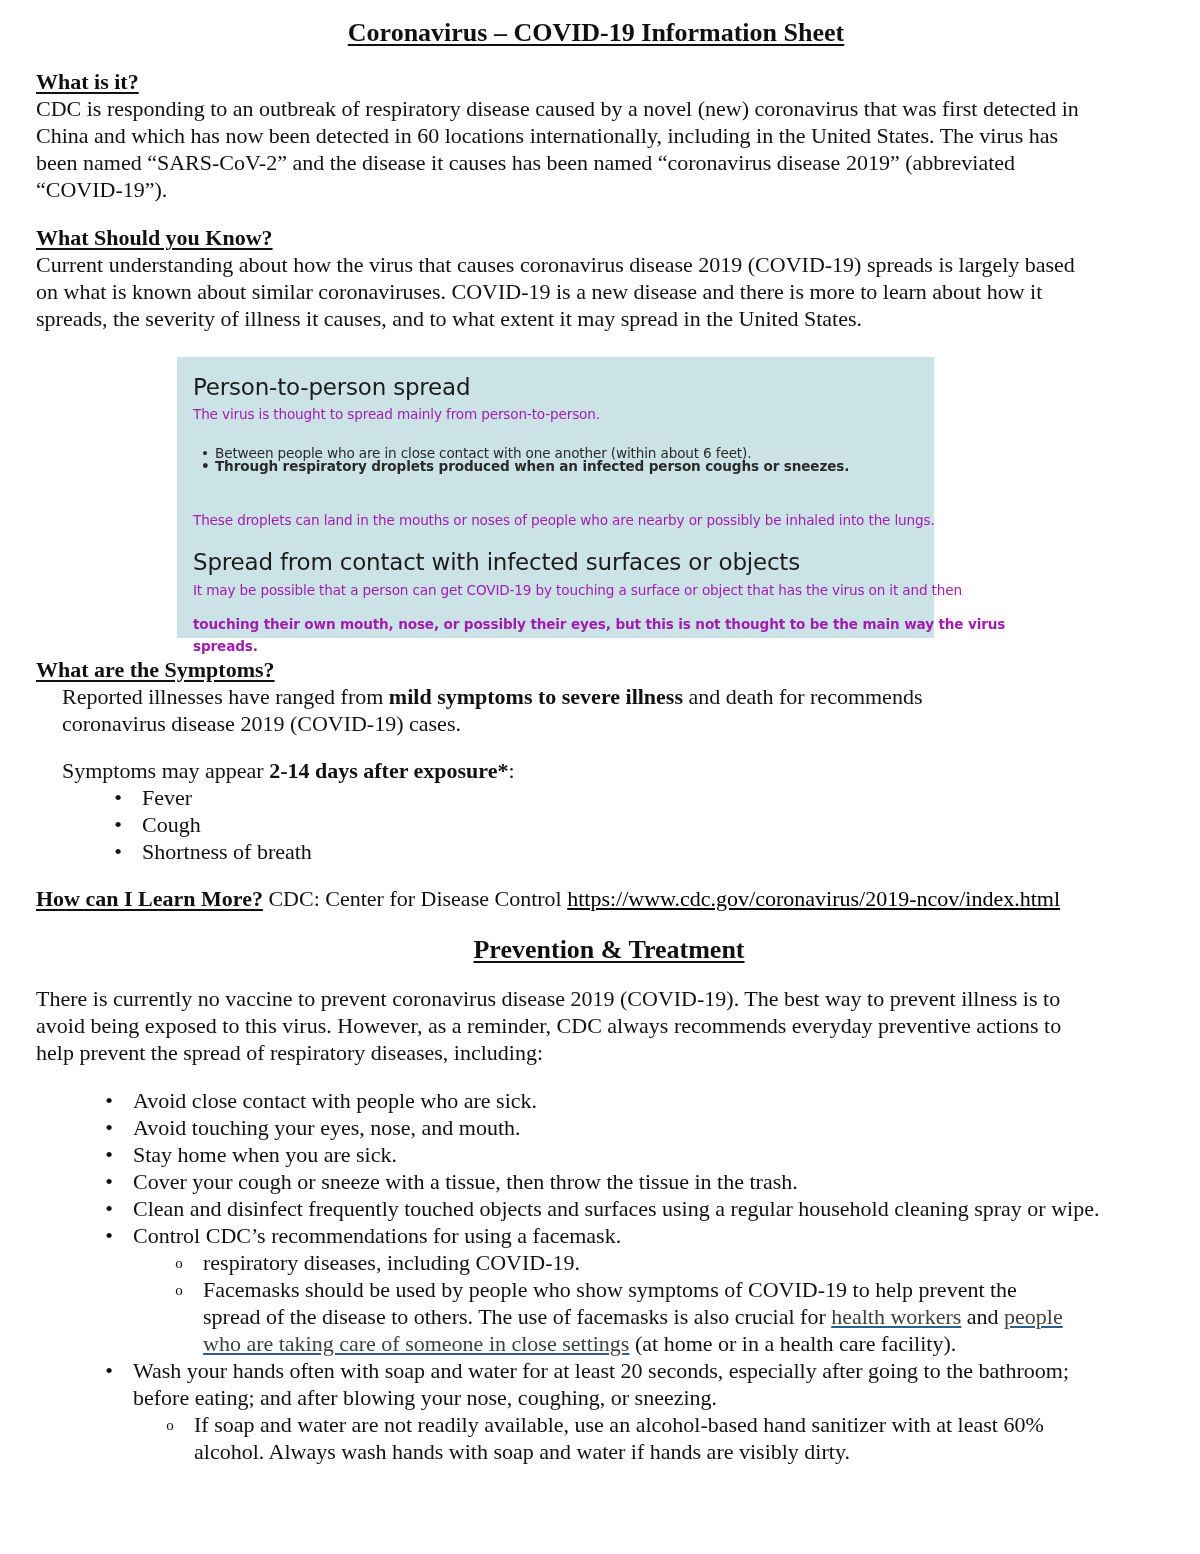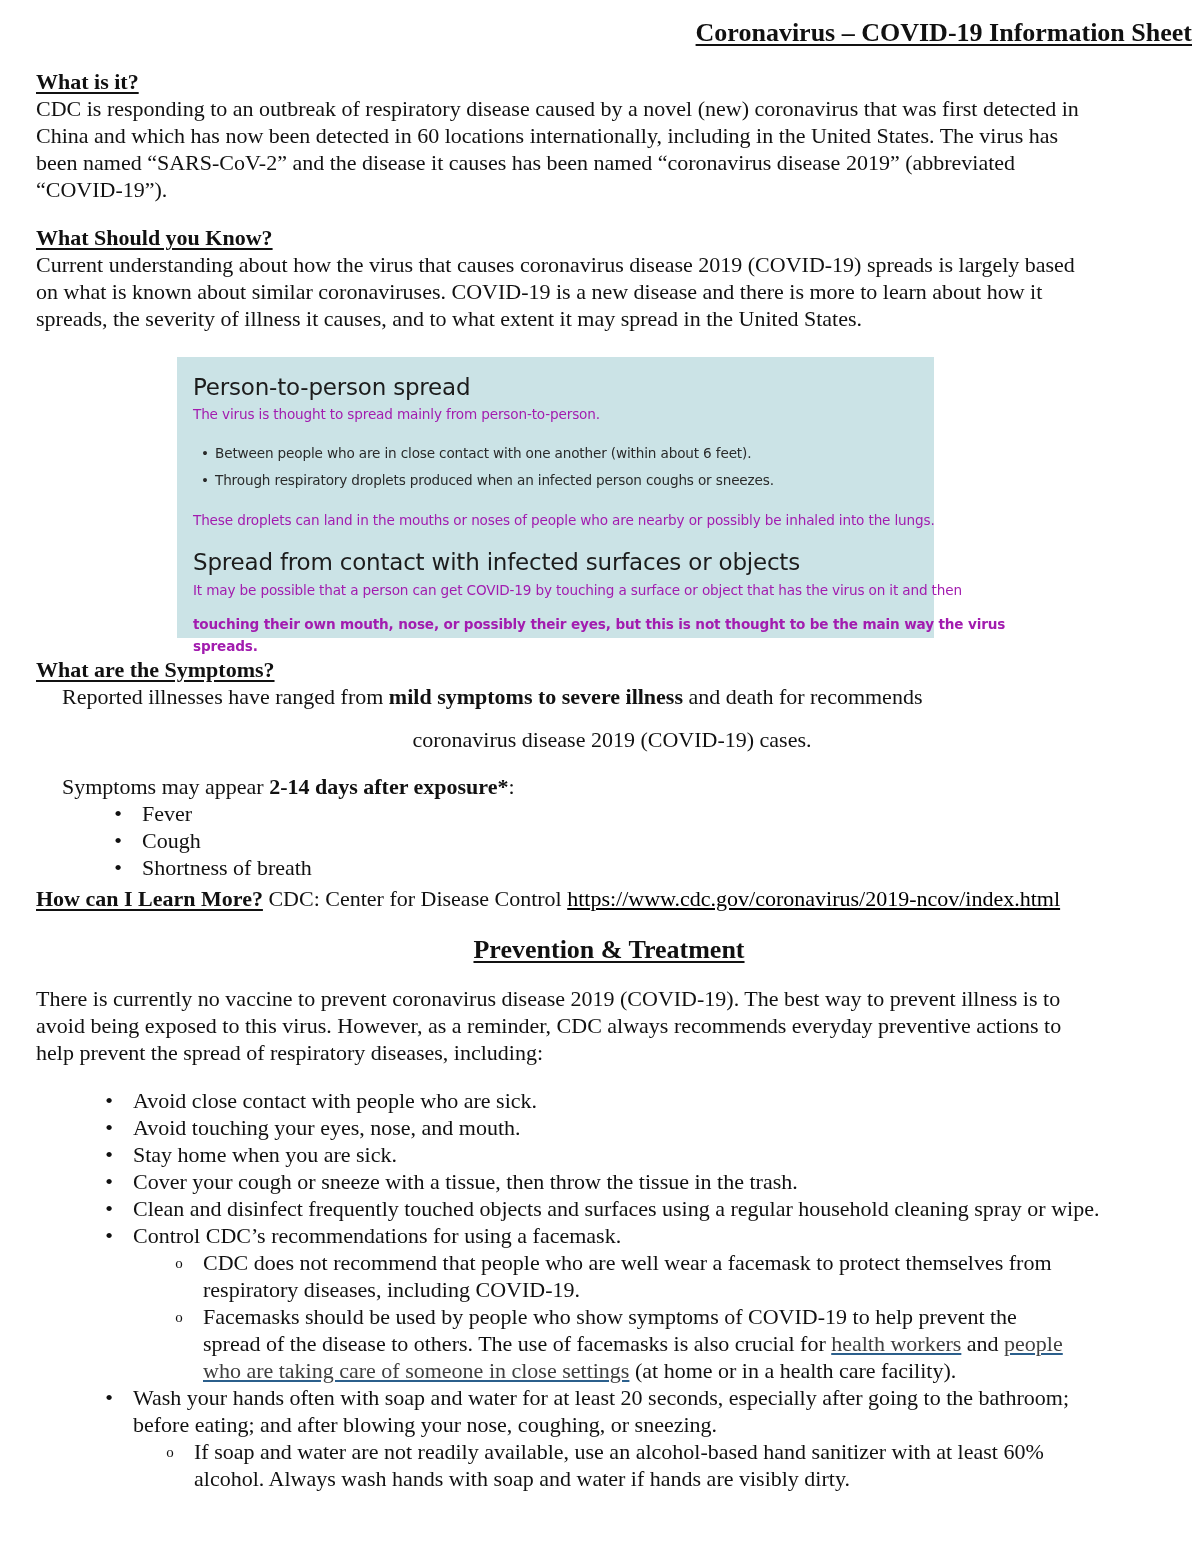--- a/index.html
+++ b/index.html
@@ -5,21 +5,21 @@
   html, body { margin: 0; padding: 0; background: #ffffff; }
   body {
     width: 1200px; height: 1554px; position: relative; overflow: hidden;
     font-family: "Liberation Serif", "DejaVu Serif", serif;
     color: #111111;
     font-size: 22px;
     line-height: 27px;
   }
   .abs { position: absolute; }
   .title {
-    left: 0; width: 1192px; top: 17px; text-align: right;
+    left: 0; width: 1192px; top: 17px; text-align: center;
     font-weight: bold; font-size: 26px; line-height: 32px;
   }
   .title span, .sec-title span { text-decoration: underline; text-decoration-thickness: 2px; text-underline-offset: 3px; }
   .heading { font-weight: bold; text-decoration: underline; text-underline-offset: 3px; }
   .para { left: 36px; width: 1140px; }
   .para p { margin: 0; }
 
   .infobox {
     left: 177px; top: 357px; width: 757px; height: 281px;
     background: #cbe3e6;
@@ -64,33 +64,33 @@
   <div class="heading" style="display:inline-block;">What Should you Know?</div>
   <p>Current understanding about how the virus that causes coronavirus disease 2019 (COVID-19) spreads is largely based</p>
   <p>on what is known about similar coronaviruses. COVID-19 is a new disease and there is more to learn about how it</p>
   <p>spreads, the severity of illness it causes, and to what extent it may spread in the United States.</p>
 </div>
 
 <div class="abs infobox">
   <div class="h" style="top:16px;">Person-to-person spread</div>
   <div class="t" style="top:46px;">The virus is thought to spread mainly from person-to-person.</div>
   <div class="b" style="top:87px;"><span class="dot">•</span><span>Between people who are in close contact with one another (within about 6 feet).</span></div>
-  <div class="b" style="top:114px;"><span class="dot">•</span><span>Through respiratory droplets produced when an infected person coughs or sneezes.</span></div>
+  <div class="b" style="top:100px;font-weight:bold;"><span class="dot">•</span><span>Through respiratory droplets produced when an infected person coughs or sneezes.</span></div>
   <div class="t" style="top:152px;">These droplets can land in the mouths or noses of people who are nearby or possibly be inhaled into the lungs.</div>
   <div class="h" style="top:191px;">Spread from contact with infected surfaces or objects</div>
   <div class="t" style="top:222px;">It may be possible that a person can get COVID-19 by touching a surface or object that has the virus on it and then</div>
   <div class="t" style="top:256px;font-weight:bold;">touching their own mouth, nose, or possibly their eyes, but this is not thought to be the main way the virus spreads.</div>
 </div>
 
 <div class="abs para" style="top:656px;">
   <div class="heading" style="display:inline-block;">What are the Symptoms?</div>
 </div>
 <div class="abs sym-block" style="top:683px;">
   <p style="margin:0;"><span>Reported illnesses have ranged from </span><b>mild symptoms to severe illness</b><span> and death for recommends</span></p>
-  <p style="margin:16px;text-align:center;">coronavirus disease 2019 (COVID-19) cases.</p>
+  <p style="margin:0;">coronavirus disease 2019 (COVID-19) cases.</p>
   <p style="margin:20px 0 0 0;"><span>Symptoms may appear </span><b>2-14 days after exposure*</b><span>:</span></p>
   <ul class="plain" style="margin-left:80px;">
     <li class="bullet-row"><span class="bl">•</span><span>Fever</span></li>
     <li class="bullet-row"><span class="bl">•</span><span>Cough</span></li>
     <li class="bullet-row"><span class="bl">•</span><span>Shortness of breath</span></li>
   </ul>
 </div>
 
 <div class="abs para" style="top:885px;">
   <span class="heading">How can I Learn More?</span><span> CDC: Center for Disease Control </span><a class="link" href="#">https://www.cdc.gov/coronavirus/2019-ncov/index.html</a>
@@ -108,21 +108,20 @@
   <ul class="plain">
     <li class="bullet-row"><span class="bl">•</span><span>Avoid close contact with people who are sick.</span></li>
     <li class="bullet-row"><span class="bl">•</span><span>Avoid touching your eyes, nose, and mouth.</span></li>
     <li class="bullet-row"><span class="bl">•</span><span>Stay home when you are sick.</span></li>
     <li class="bullet-row"><span class="bl">•</span><span>Cover your cough or sneeze with a tissue, then throw the tissue in the trash.</span></li>
     <li class="bullet-row"><span class="bl">•</span><span>Clean and disinfect frequently touched objects and surfaces using a regular household cleaning spray or wipe.</span></li>
     <li class="bullet-row"><span class="bl">•</span><span>Control CDC’s recommendations for using a facemask.</span>
       <ul class="plain" style="margin-left:70px;">
         <li class="sub-row">
             <span class="bl">o</span>
-          <div>CDC does not recommend that people who are well wear a facemask to protect themselves from</div>
           <div>respiratory diseases, including COVID-19.</div>
         </li>
         <li class="sub-row">
             <span class="bl">o</span>
           <div>Facemasks should be used by people who show symptoms of COVID-19 to help prevent the</div>
           <div><span>spread of the disease to others. The use of facemasks is also crucial for </span><a class="link2" href="#">health workers</a><span> and </span><a class="link2" href="#">people</a></div>
           <div><a class="link2" href="#">who are taking care of someone in close settings</a><span> (at home or in a health care facility).</span></div>
         </li>
       </ul>
     </li>

